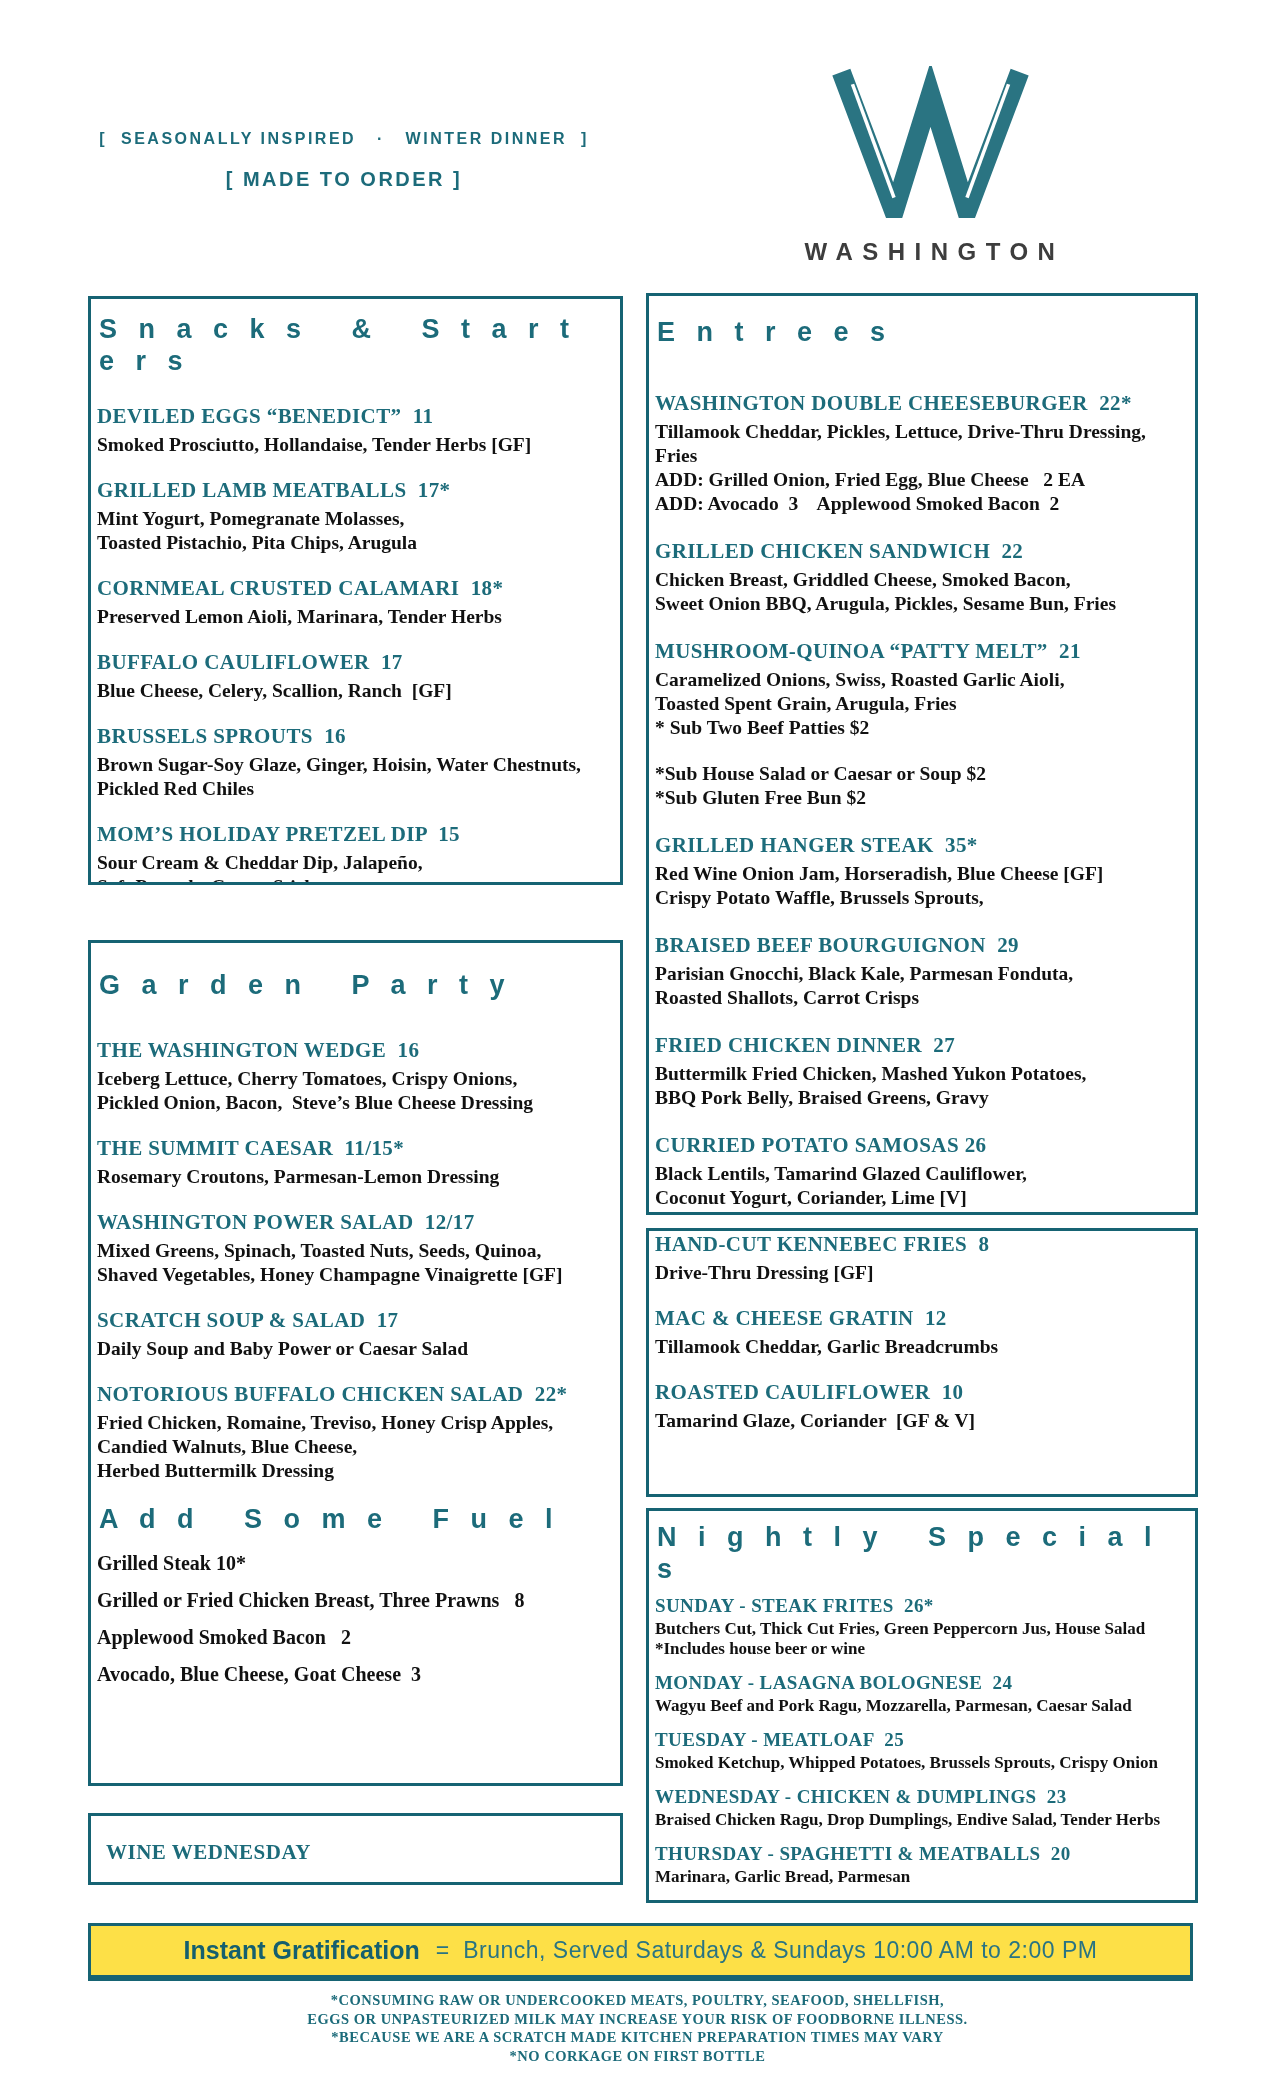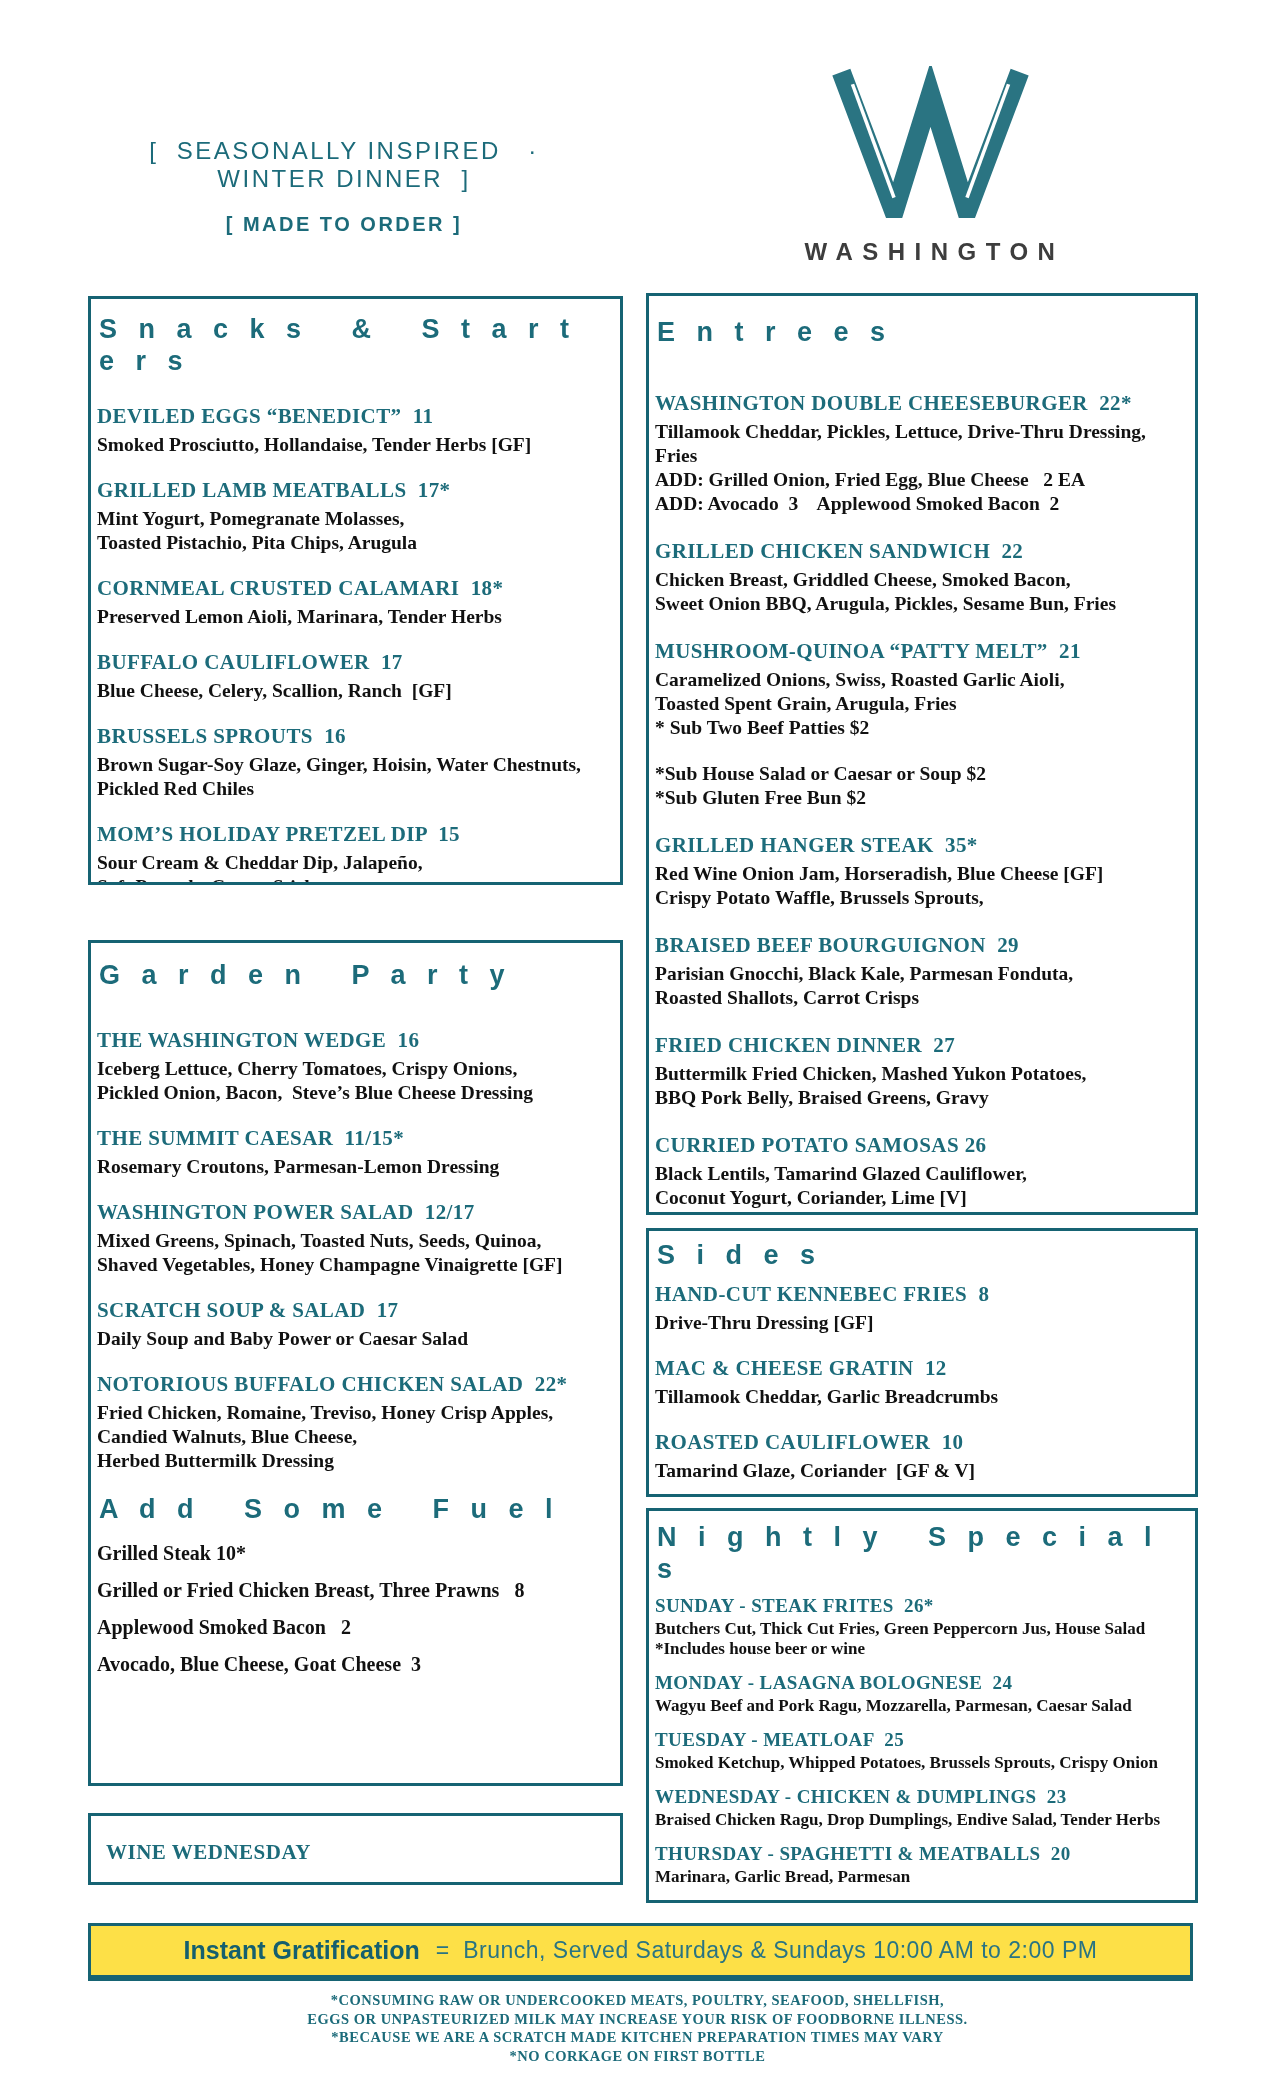--- a/index.html
+++ b/index.html
@@ -2,42 +2,42 @@
 <html><head>
 <meta charset="utf-8">
 <style>
   html,body{margin:0;padding:0;background:#ffffff;}
   #page{position:relative;width:1275px;height:2100px;background:#ffffff;overflow:hidden;
         font-family:"Liberation Serif",serif;}
 
   
   #tagline{position:absolute;left:70px;top:122px;width:548px;text-align:center;
            color:#1c6b7a;font-family:"Liberation Sans",sans-serif;}
-  .tagline-line1{font-size:24px;font-weight:400;letter-spacing:2.5px;margin:15px;white-space:pre-wrap;}
+  .tagline-line1{font-size:16px;font-weight:700;letter-spacing:2.5px;margin:8px;white-space:pre-wrap;}
   .tagline-line2{font-size:20px;font-weight:700;letter-spacing:2.5px;margin:20px 0 0;white-space:pre-wrap;}
 
   #logo{position:absolute;left:793px;top:66px;width:274px;text-align:center;}
   #logo svg{display:block;margin:0 auto;}
   .brand-text{margin-top:20px;font-family:"Liberation Sans",sans-serif;font-size:24px;
               font-weight:600;letter-spacing:9.5px;color:#3d3d3d;padding-left:9px;white-space:nowrap;}
 
   
   .box{position:absolute;box-sizing:border-box;border:3px solid #166373;background:#fff;
        text-align:left;overflow:hidden;}
   #box-snacks {left:88px; top:296px; width:535px; height:589px;}
   #box-garden {left:88px; top:940px; width:535px; height:846px;}
   #box-wine   {left:88px; top:1813px;width:535px; height:72px;}
   #box-entrees{left:646px;top:293px; width:552px; height:922px;}
   #box-sides  {left:646px;top:1228px;width:552px; height:269px;}
   #box-nightly{left:646px;top:1508px;width:552px; height:395px;}
 
   .box-title{font-family:"Liberation Sans",sans-serif;color:#1c6b7a;font-weight:700;
              font-size:27px;letter-spacing:7px;line-height:32px;margin:14px 8px 26px;white-space:pre-wrap;}
   #box-entrees .box-title{margin:20px 8px 42px;}
-  #box-garden  .box-title{margin:16px 8px 36px;}
+  #box-garden  .box-title{margin:26px 8px 36px;}
   #box-sides   .box-title{margin:8px 8px 10px;}
   #box-nightly .box-title{margin:10px 8px 10px;}
 
   .menu-item{margin:0 6px 20px;}
   #box-entrees .menu-item{margin-bottom:22px;}
   #box-sides   .menu-item{margin-bottom:20px;}
   #box-nightly .menu-item{margin-bottom:13px;}
 
   .item-name{font-family:"Liberation Serif",serif;font-weight:700;color:#1c6b7a;
              font-size:21px;line-height:26px;margin:0 0 4px;letter-spacing:0.4px;white-space:pre-wrap;}
@@ -208,21 +208,20 @@
         </div>
         <div class="menu-item">
           <p class="item-name">CURRIED POTATO SAMOSAS 26</p>
           <p class="item-desc">Black Lentils, Tamarind Glazed Cauliflower,</p>
           <p class="item-desc">Coconut Yogurt, Coriander, Lime [V]</p>
         </div>
       </div>
   </div>
 
   <div class="box" id="box-sides">
-    <h2 class="box-title">S i d e s</h2>
     <div>
         <div class="menu-item">
           <p class="item-name">HAND-CUT KENNEBEC FRIES  8</p>
           <p class="item-desc">Drive-Thru Dressing [GF]</p>
         </div>
         <div class="menu-item">
           <p class="item-name">MAC &amp; CHEESE GRATIN  12</p>
           <p class="item-desc">Tillamook Cheddar, Garlic Breadcrumbs</p>
         </div>
         <div class="menu-item">

